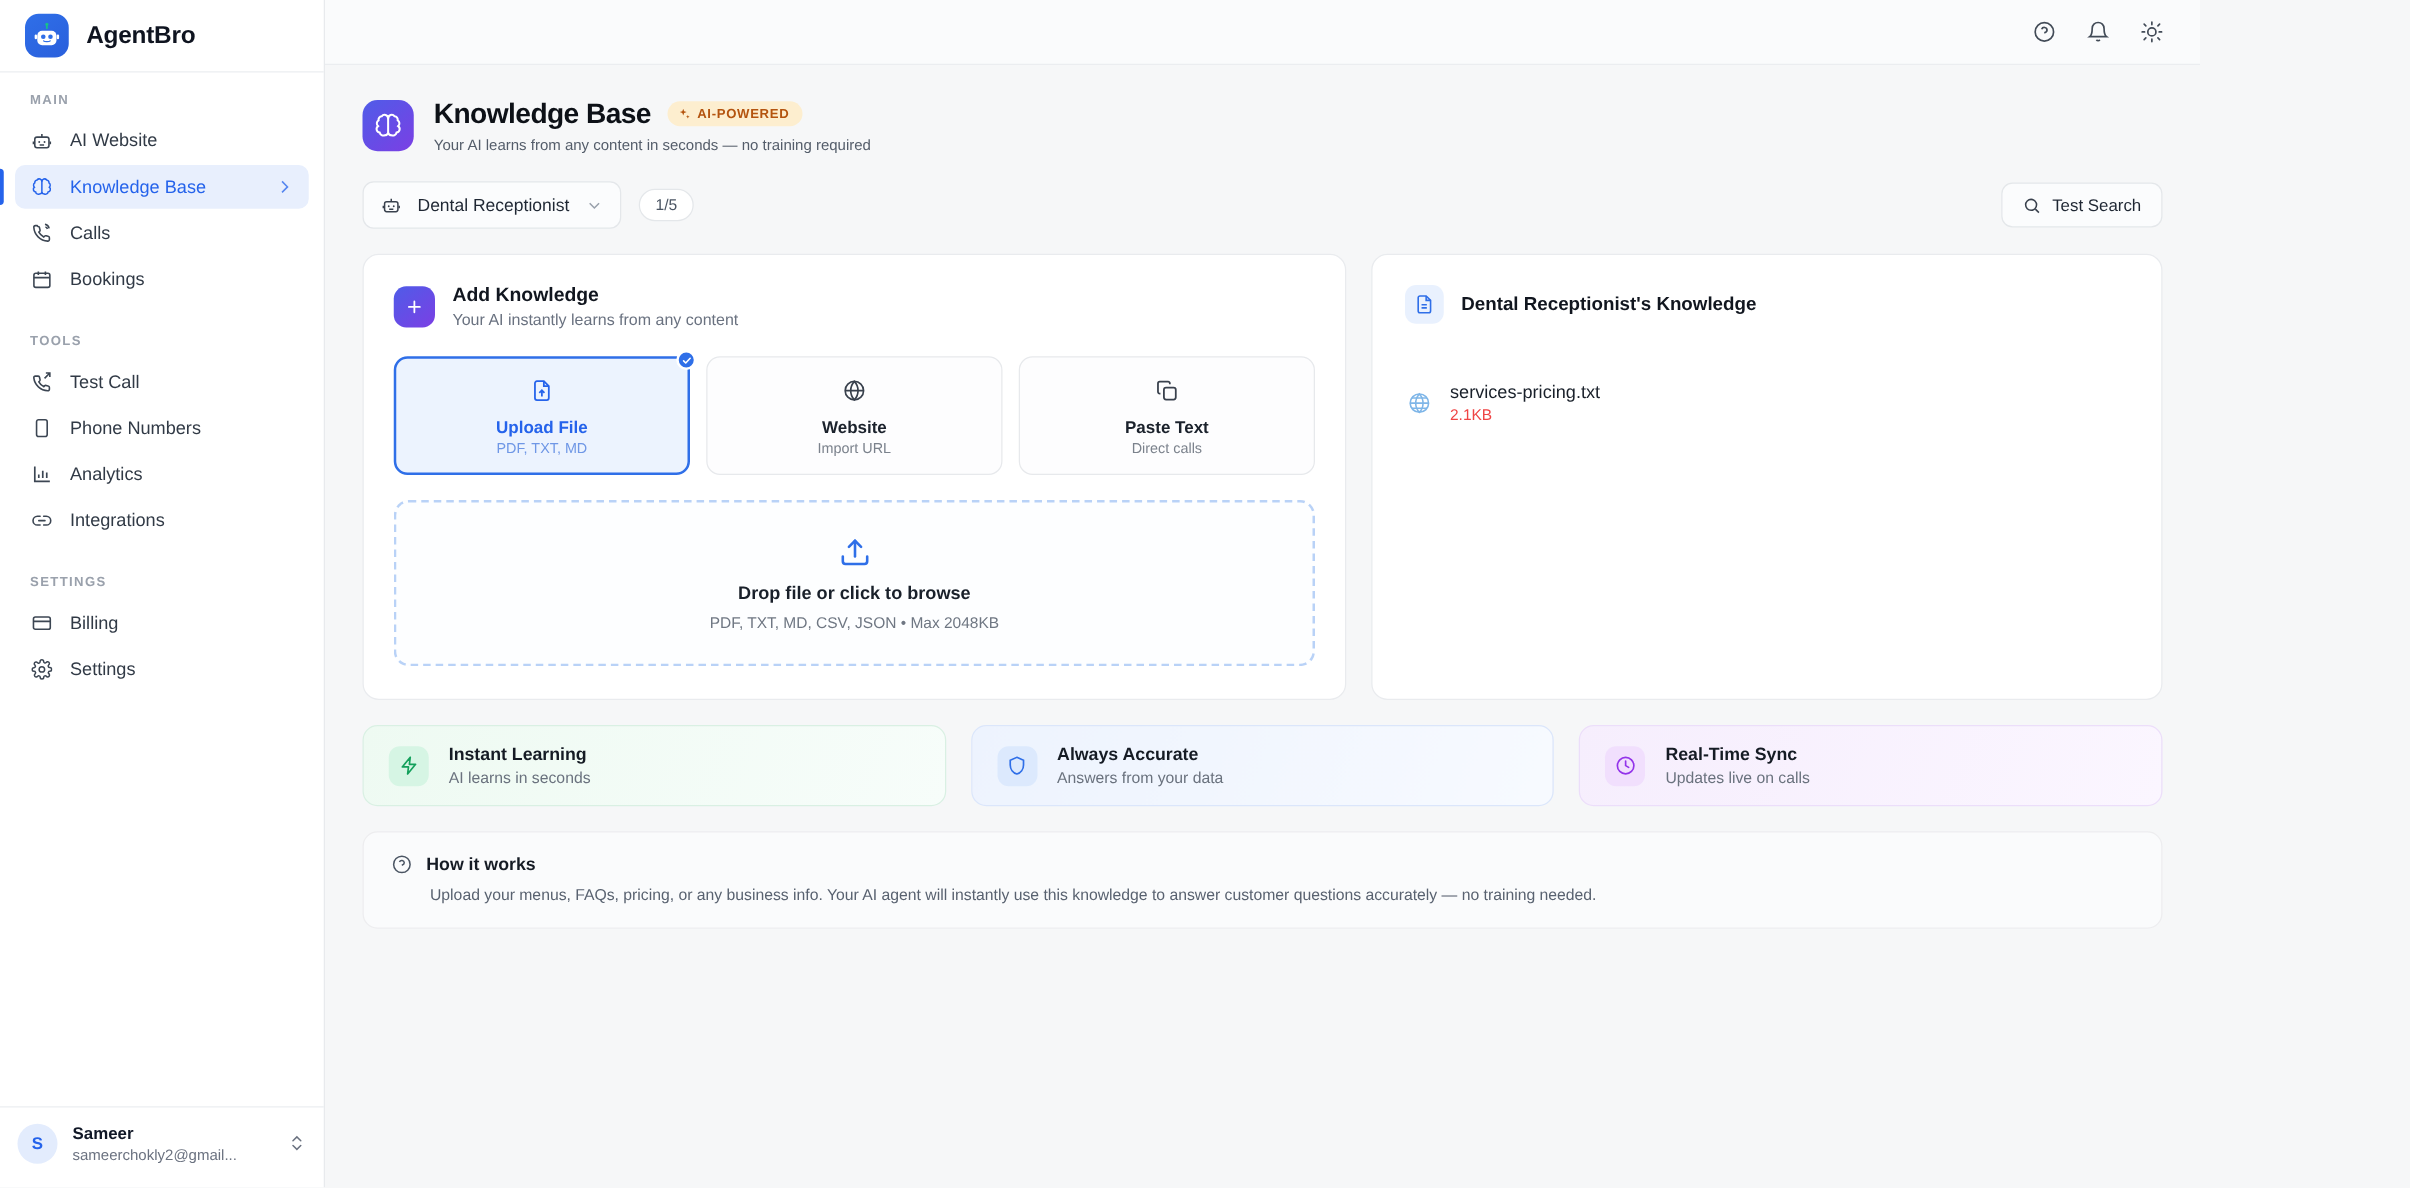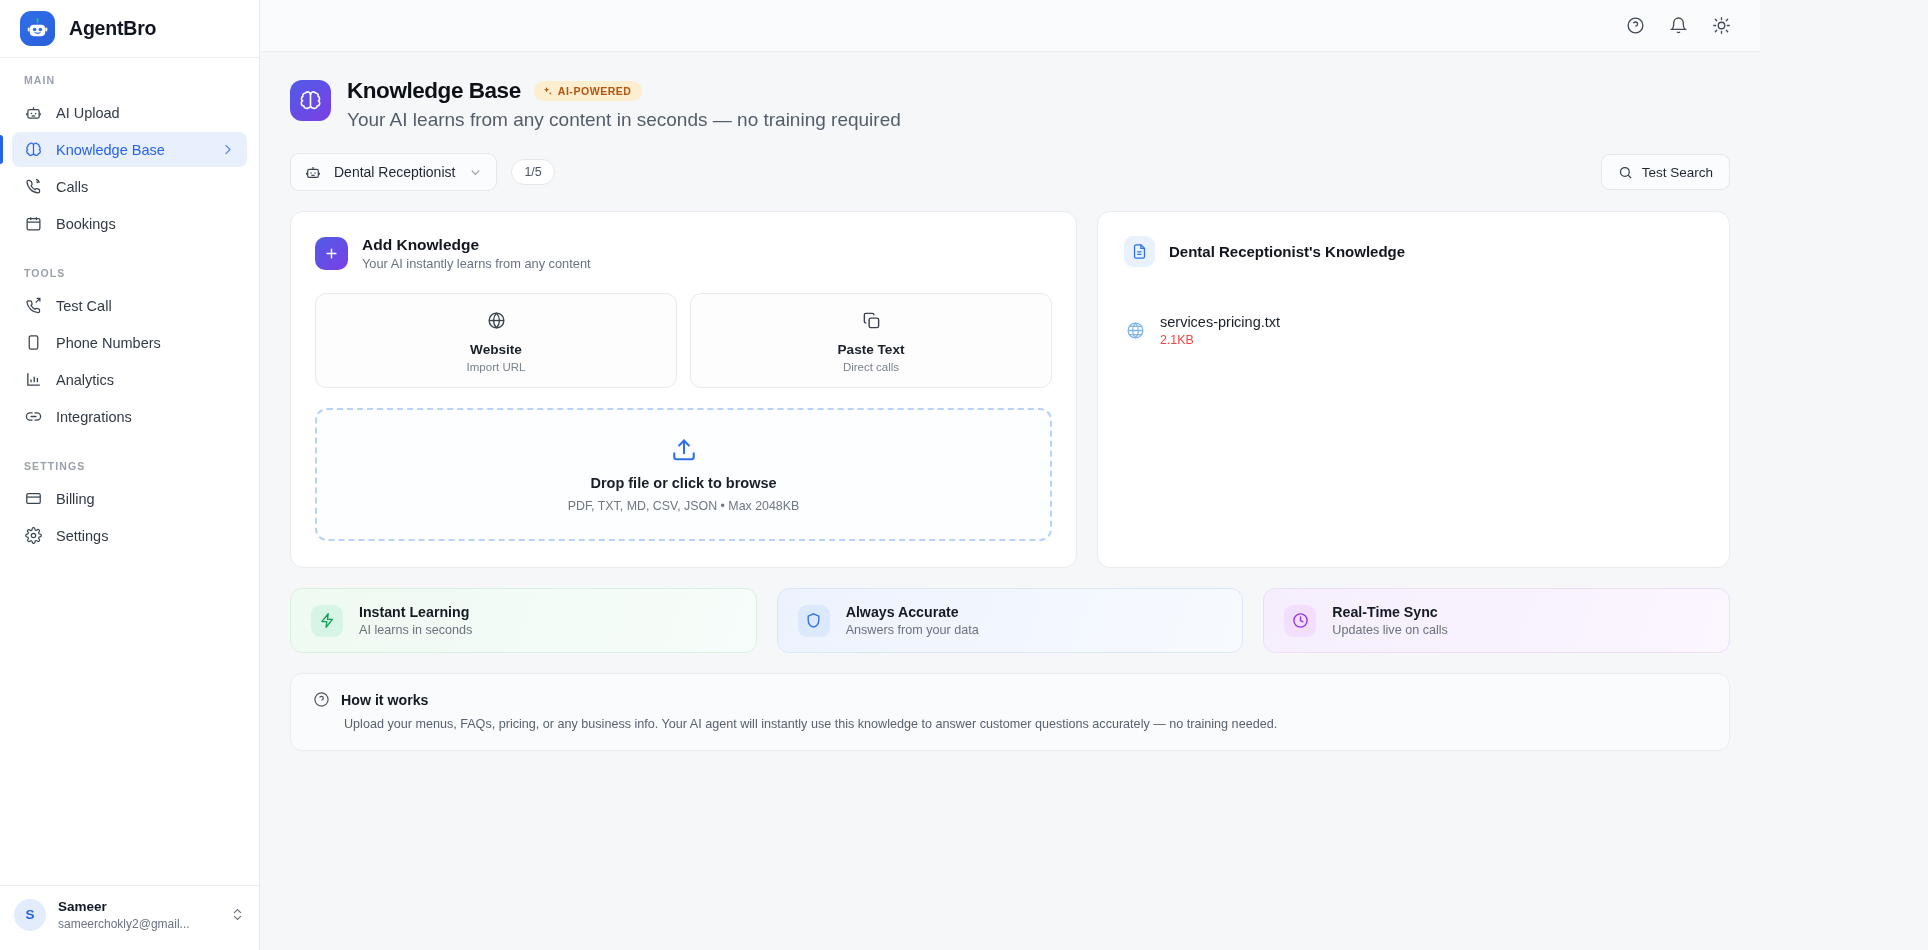--- a/index.html
+++ b/index.html
@@ -89,21 +89,21 @@
     margin-top: 2px;
   }
   .title-row { display: flex; align-items: center; gap: 13px; }
   .page-title { font-size: 22.5px; font-weight: 700; color: #0d1117; letter-spacing: -0.45px; }
   .badge-ai {
     display: inline-flex; align-items: center; gap: 5px;
     background: #fdeecf; color: #b4540f;
     font-size: 10.5px; font-weight: 700; letter-spacing: .55px;
     padding: 4px 10px 4px 8px; border-radius: 20px;
   }
-  .page-sub { font-size: 19px; color: #545d6a; margin-top: 5px; }
+  .page-sub { font-size: 12px; color: #545d6a; margin-top: 5px; }
 
   .toolbar { display: flex; align-items: center; gap: 14px; margin-bottom: 20px; }
   .agent-select {
     display: flex; align-items: center; gap: 13px;
     background: #fbfcfd; border: 1px solid #e4e7ea;
     border-radius: 9px; height: 38px; padding: 0 13px 0 14px;
     font-size: 14px; color: #1f2733; cursor: pointer; min-width: 178px;
   }
   .agent-select .chev { margin-left: auto; color:#98a0ab; display:flex; }
   .count-pill {
@@ -229,21 +229,21 @@
         <div class="nav-item">
           <span class="ico">
             <svg width="17" height="17" viewBox="0 0 24 24" fill="none" stroke="currentColor" stroke-width="1.8">
                 <rect x="4" y="8" width="16" height="12" rx="2.5"></rect>
                 <path d="M12 4.5v3.5M2.5 13v3M21.5 13v3"></path>
                 <circle cx="9" cy="13.5" r="1.1" fill="currentColor" stroke="none"></circle>
                 <circle cx="15" cy="13.5" r="1.1" fill="currentColor" stroke="none"></circle>
                 <path d="M9.5 17h5"></path>
               </svg>
           </span>
-          <span>AI Upload</span>
+          <span>AI Website</span>
         </div>
 
         <div class="nav-item active">
           <span class="ico">
             <svg width="17" height="17" viewBox="0 0 24 24" fill="none" stroke="currentColor" stroke-width="1.7">
                 <path d="M12 4.5v15"></path>
                 <path d="M12 6a3 3 0 0 0-5.4-1.8A2.9 2.9 0 0 0 4 7.6a3 3 0 0 0-.4 4.8A3 3 0 0 0 5 17.8a3 3 0 0 0 4.2 2.2A2.9 2.9 0 0 0 12 18"></path>
                 <path d="M12 6a3 3 0 0 1 5.4-1.8A2.9 2.9 0 0 1 20 7.6a3 3 0 0 1 .4 4.8A3 3 0 0 1 19 17.8a3 3 0 0 1-4.2 2.2A2.9 2.9 0 0 1 12 18"></path>
               </svg>
           </span>
@@ -451,20 +451,36 @@
                 </svg>
             </div>
             <div>
               <div class="ak-title">Add Knowledge</div>
               <div class="ak-sub">Your AI instantly learns from any content</div>
             </div>
           </div>
 
           <div class="methods">
 
+            <div class="method selected">
+              <div class="check-badge">
+                <svg width="9" height="9" viewBox="0 0 24 24" fill="none" stroke="#fff" stroke-width="3.4" stroke-linecap="round" stroke-linejoin="round">
+                    <path d="M5 12.5l4.5 4.5L19 7"></path>
+                  </svg>
+              </div>
+              <div class="m-ico">
+                <svg width="19" height="19" viewBox="0 0 24 24" fill="none" stroke="currentColor" stroke-width="1.8">
+                    <path d="M14 2.5H7a2 2 0 0 0-2 2v15a2 2 0 0 0 2 2h10a2 2 0 0 0 2-2V7.5z"></path>
+                    <path d="M14 2.5v5h5"></path>
+                    <path d="M12 18v-6M9.4 14.2L12 11.6l2.6 2.6"></path>
+                  </svg>
+              </div>
+              <div class="m-name">Upload File</div>
+              <div class="m-hint">PDF, TXT, MD</div>
+            </div>
 
             <div class="method">
               <div class="m-ico">
                 <svg width="19" height="19" viewBox="0 0 24 24" fill="none" stroke="currentColor" stroke-width="1.7">
                     <circle cx="12" cy="12" r="9.3"></circle>
                     <path d="M2.7 12h18.6"></path>
                     <path d="M12 2.7c2.4 2.6 3.7 5.9 3.7 9.3s-1.3 6.7-3.7 9.3c-2.4-2.6-3.7-5.9-3.7-9.3S9.6 5.3 12 2.7z"></path>
                   </svg>
               </div>
               <div class="m-name">Website</div>

